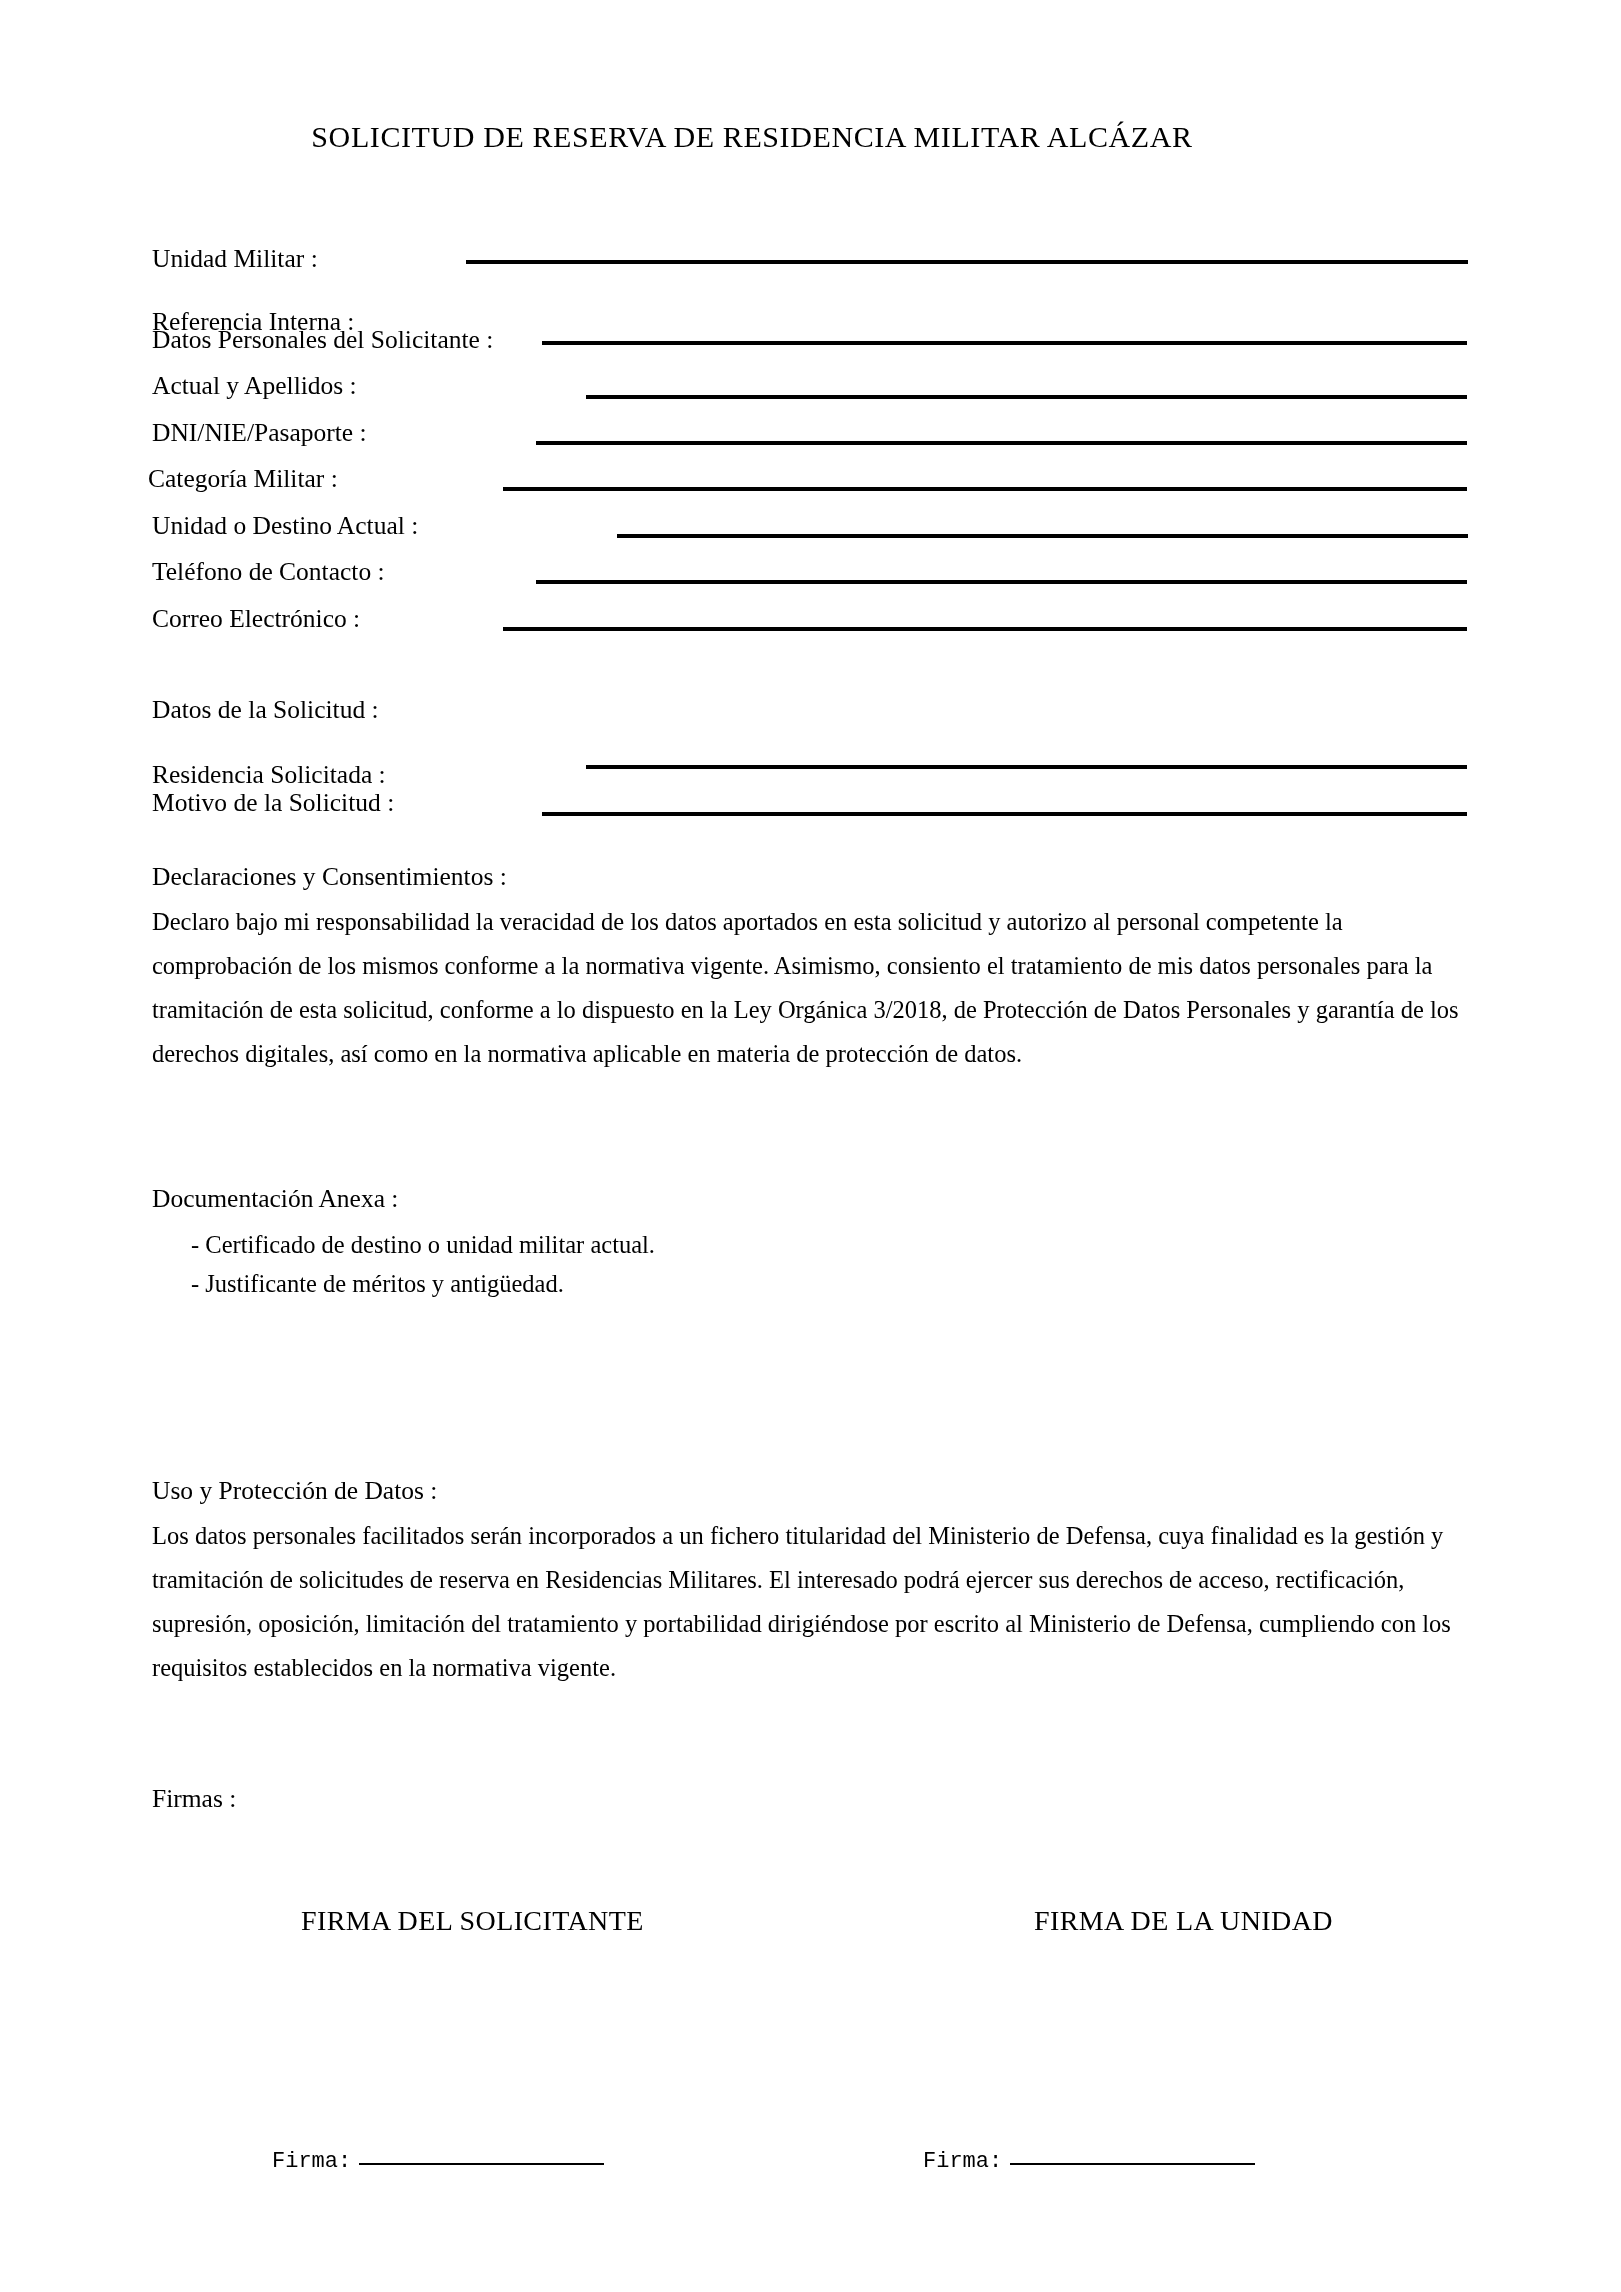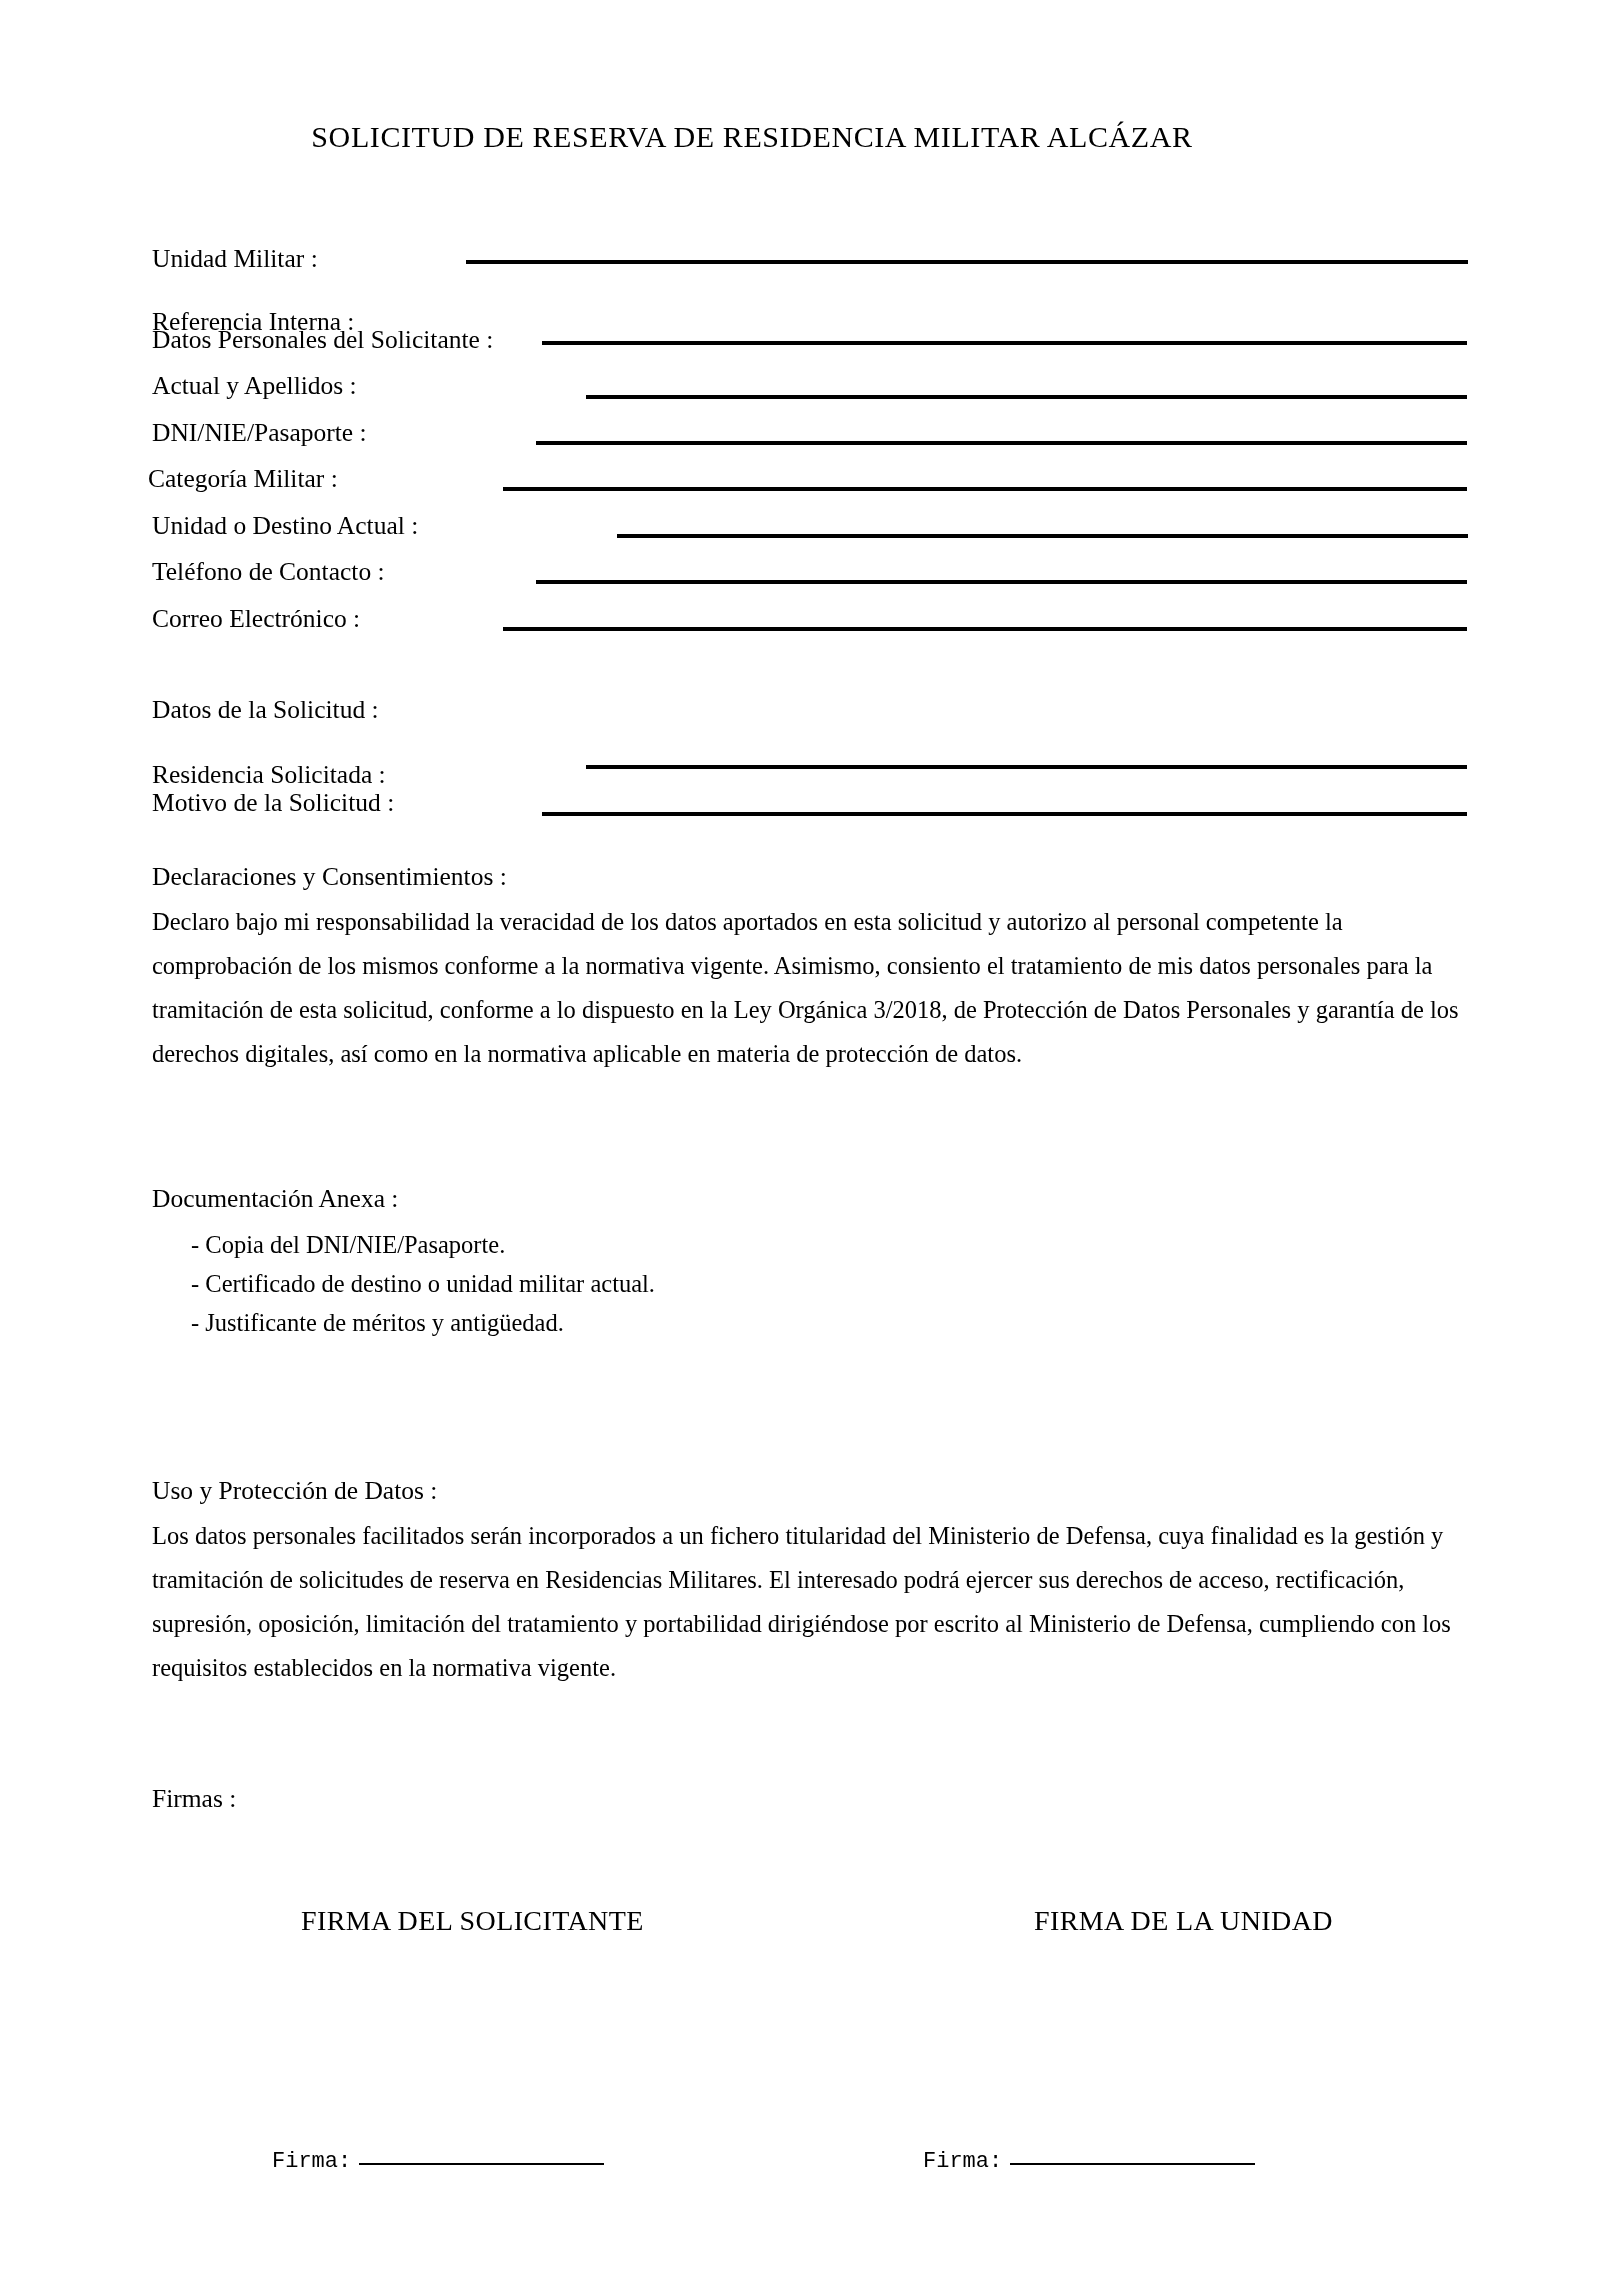--- a/index.html
+++ b/index.html
@@ -133,21 +133,20 @@
   <div class="rule" style="left:586px; top:765px; width:881px;"></div>
 
   <div class="txt" style="left:152px; top:790px;">Motivo de la Solicitud :</div>
   <div class="rule" style="left:542px; top:812px; width:925px;"></div>
 
   <div class="txt" style="left:152px; top:864px;">Declaraciones y Consentimientos :</div>
   <div class="para" style="top:900px;">Declaro bajo mi responsabilidad la veracidad de los datos aportados en esta solicitud y autorizo al personal competente la comprobación de los mismos conforme a la normativa vigente. Asimismo, consiento el tratamiento de mis datos personales para la tramitación de esta solicitud, conforme a lo dispuesto en la Ley Orgánica 3/2018, de Protección de Datos Personales y garantía de los derechos digitales, así como en la normativa aplicable en materia de protección de datos.</div>
 
   <div class="txt" style="left:152px; top:1186px;">Documentación Anexa :</div>
   <ul class="anexa-list" style="top:1225px;">
-    <li>- Copia del DNI/NIE/Pasaporte.</li>
     <li>- Certificado de destino o unidad militar actual.</li>
     <li>- Justificante de méritos y antigüedad.</li>
   </ul>
 
   <div class="txt" style="left:152px; top:1478px;">Uso y Protección de Datos :</div>
   <div class="para" style="top:1514px;">Los datos personales facilitados serán incorporados a un fichero titularidad del Ministerio de Defensa, cuya finalidad es la gestión y tramitación de solicitudes de reserva en Residencias Militares. El interesado podrá ejercer sus derechos de acceso, rectificación, supresión, oposición, limitación del tratamiento y portabilidad dirigiéndose por escrito al Ministerio de Defensa, cumpliendo con los requisitos establecidos en la normativa vigente.</div>
 
   <div class="txt" style="left:152px; top:1786px;">Firmas :</div>
 
   <div class="sig-caption" style="left:301px; top:1905px;">FIRMA DEL SOLICITANTE</div>

